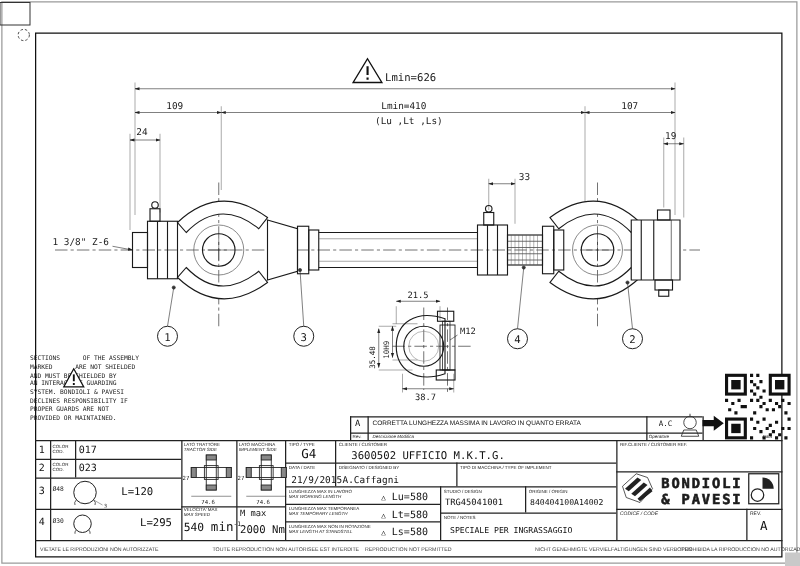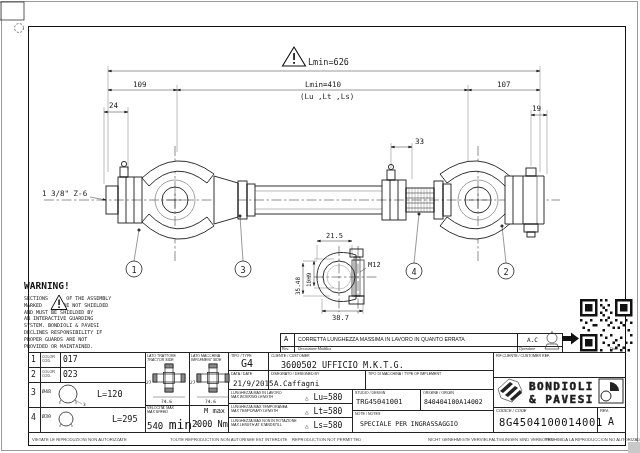--- a/index.html
+++ b/index.html
@@ -225,21 +225,20 @@
         <rect x="37.5" y="2.5" width="12.5" height="12.5" fill="#fff"></rect>
         <rect x="40" y="5" width="7.5" height="7.5"></rect>
     <rect x="0" y="35" width="17.5" height="17.5"></rect>
         <rect x="2.5" y="37.5" width="12.5" height="12.5" fill="#fff"></rect>
         <rect x="5" y="40" width="7.5" height="7.5"></rect>
     <path d="M20,0h2.5v2.5h-2.5z M25,0h2.5v2.5h-2.5z M20,5h2.5v2.5h-2.5z M22.5,7.5h2.5v2.5h-2.5z M27.5,5h2.5v2.5h-2.5z M25,10h2.5v2.5h-2.5z M20,12.5h2.5v2.5h-2.5z M30,12.5h2.5v2.5h-2.5z M22.5,15h2.5v2.5h-2.5z M27.5,17.5h2.5v2.5h-2.5z M20,20h2.5v2.5h-2.5z M0,20h2.5v2.5h-2.5z M5,22.5h2.5v2.5h-2.5z M10,20h2.5v2.5h-2.5z M15,25h2.5v2.5h-2.5z M2.5,27.5h2.5v2.5h-2.5z M7.5,30h2.5v2.5h-2.5z M12.5,25h2.5v2.5h-2.5z M25,20h2.5v2.5h-2.5z M30,22.5h2.5v2.5h-2.5z M35,20h2.5v2.5h-2.5z M40,22.5h2.5v2.5h-2.5z M45,20h2.5v2.5h-2.5z M50,22.5h2.5v2.5h-2.5z M37.5,27.5h2.5v2.5h-2.5z M42.5,25h2.5v2.5h-2.5z M47.5,30h2.5v2.5h-2.5z M32.5,27.5h2.5v2.5h-2.5z M27.5,25h2.5v2.5h-2.5z M22.5,30h2.5v2.5h-2.5z M20,35h2.5v2.5h-2.5z M25,37.5h2.5v2.5h-2.5z M30,35h2.5v2.5h-2.5z M35,40h2.5v2.5h-2.5z M40,37.5h2.5v2.5h-2.5z M45,42.5h2.5v2.5h-2.5z M50,35h2.5v2.5h-2.5z M22.5,42.5h2.5v2.5h-2.5z M27.5,45h2.5v2.5h-2.5z M32.5,42.5h2.5v2.5h-2.5z M37.5,45h2.5v2.5h-2.5z M42.5,47.5h2.5v2.5h-2.5z M47.5,50h2.5v2.5h-2.5z M30,50h2.5v2.5h-2.5z M20,50h2.5v2.5h-2.5z M35,47.5h2.5v2.5h-2.5z M50,42.5h2.5v2.5h-2.5z M40,50h2.5v2.5h-2.5z"></path>
   </g>
 </svg>
 
 <div class="abs" style="left:24px;top:280px;width:120px;z-index:2;">
-  <div class="warn-title">WARNING!</div>
   <div style="margin-top:4px;">
     <div class="warn-line">SECTIONS      OF THE ASSEMBLY</div>
     <div class="warn-line">MARKED      ARE NOT SHIELDED</div>
     <div class="warn-line">AND MUST BE SHIELDED BY</div>
     <div class="warn-line">AN INTERACTIVE GUARDING</div>
     <div class="warn-line">SYSTEM. BONDIOLI &amp; PAVESI</div>
     <div class="warn-line">DECLINES RESPONSIBILITY IF</div>
     <div class="warn-line">PROPER GUARDS ARE NOT</div>
     <div class="warn-line">PROVIDED OR MAINTAINED.</div>
   </div>
@@ -332,41 +331,41 @@
     <rect x="17.5" y="12.5" width="11" height="11"></rect>
     <line x1="7" y1="37" x2="39" y2="37" stroke-width="0.4"></line>
   </g>
   <text x="0" y="24" font-size="4.5">27</text>
   <text x="15" y="43" font-size="4.5">74.6</text>
 </svg>
 <div class="abs l36" style="left:147px;top:406px;">
   <span>VELOCITA' MAX</span><br><span class="it">MAX SPEED</span>
 </div>
 <div class="abs" style="left:147px;top:417px;font-size:9px;white-space:nowrap;">
-  <span>540</span>&nbsp;<span style="font-size:13px;">min</span><sup>-1</sup>
+  <span>540</span>&nbsp;<span style="font-size:10px;">min</span><sup>-1</sup>
 </div>
 
 <div class="abs l36" style="left:191px;top:354px;">
   <span>LATO MACCHINA</span><br><span class="it">IMPLEMENT SIDE</span>
 </div>
 <svg class="abs" style="left:190px;top:360px;" width="42" height="44" viewBox="0 0 42 44">
   <g stroke="#222" stroke-width="0.7" fill="none">
     <rect x="7" y="14" width="32" height="8"></rect>
     <rect x="7" y="14" width="4" height="8" fill="#888"></rect>
         <rect x="35" y="14" width="4" height="8" fill="#888"></rect>
     <rect x="19" y="4" width="8" height="28"></rect>
     <rect x="19" y="4" width="8" height="4" fill="#888"></rect>
         <rect x="19" y="28" width="8" height="4" fill="#888"></rect>
     <rect x="17.5" y="12.5" width="11" height="11"></rect>
     <line x1="7" y1="37" x2="39" y2="37" stroke-width="0.4"></line>
   </g>
   <text x="0" y="24" font-size="4.5">27</text>
   <text x="15" y="43" font-size="4.5">74.6</text>
 </svg>
-<div class="abs v7" style="left:204px;top:407px;">M max</div>
+<div class="abs v7" style="left:192px;top:407px;">M max</div>
 <div class="abs v85" style="left:192px;top:419px;">2000 Nm</div>
 
 <div class="abs l36" style="left:231px;top:354px;">TIPO / TYPE</div>
 <div class="abs v10" style="left:241px;top:358px;">G4</div>
 <div class="abs l36" style="left:231px;top:372px;">DATA / DATE</div>
 <div class="abs v75" style="left:233px;top:379px;">21/9/2015</div>
 
 <div class="abs l36" style="left:271px;top:354px;">CLIENTE / CUSTOMER</div>
 <div class="abs v85" style="left:281px;top:360px;">3600502  UFFICIO M.K.T.G.</div>
 <div class="abs l36" style="left:271px;top:372px;">DISEGNATO / DESIGNED BY</div>
@@ -411,21 +410,20 @@
   <path d="M1,11 L12,1 L21,4 L25,13 L15,24 L4,20 Z" stroke="#222" stroke-width="0.6" fill="none"></path>
   <text x="32" y="12" font-size="11" font-weight="bold" letter-spacing="1.5" fill="#fff" stroke="#222" stroke-width="0.5">BONDIOLI</text>
   <text x="32" y="25" font-size="11" font-weight="bold" letter-spacing="1.5" fill="#fff" stroke="#222" stroke-width="0.5">&amp; PAVESI</text>
   <g>
     <rect x="102" y="1" width="24" height="24" stroke="#222" stroke-width="1" fill="none"></rect>
     <circle cx="109" cy="18" r="5" stroke="#222" stroke-width="1" fill="none"></circle>
     <path d="M113,13 h9 a9,9 0 0 0 -9,-9 z" fill="#222"></path>
   </g>
 </svg>
 <div class="abs l4 it" style="left:496px;top:409px;">CODICE / CODE</div>
-<div class="abs v105" style="left:499px;top:416px;">8G4504100014001</div>
 <div class="abs l4" style="left:600px;top:409px;">REV.</div>
 <div class="abs v10" style="left:608px;top:416px;">A</div>
 
 <div>
   <div class="abs foot" style="left:32px;top:437px;">VIETATE LE RIPRODUZIONI NON AUTORIZZATE</div>
   <div class="abs foot" style="left:170px;top:437px;">TOUTE REPRODUCTION NON AUTORISEE EST INTERDITE</div>
   <div class="abs foot" style="left:292px;top:437px;">REPRODUCTION NOT PERMITTED</div>
   <div class="abs foot" style="left:428px;top:437px;">NICHT GENEHMIGTE VERVIELFALTIGUNGEN SIND VERBOTEN</div>
   <div class="abs foot" style="left:545px;top:437px;">PROHIBIDA LA RIPRODUCCION NO AUTORIZADA</div>
 </div>

